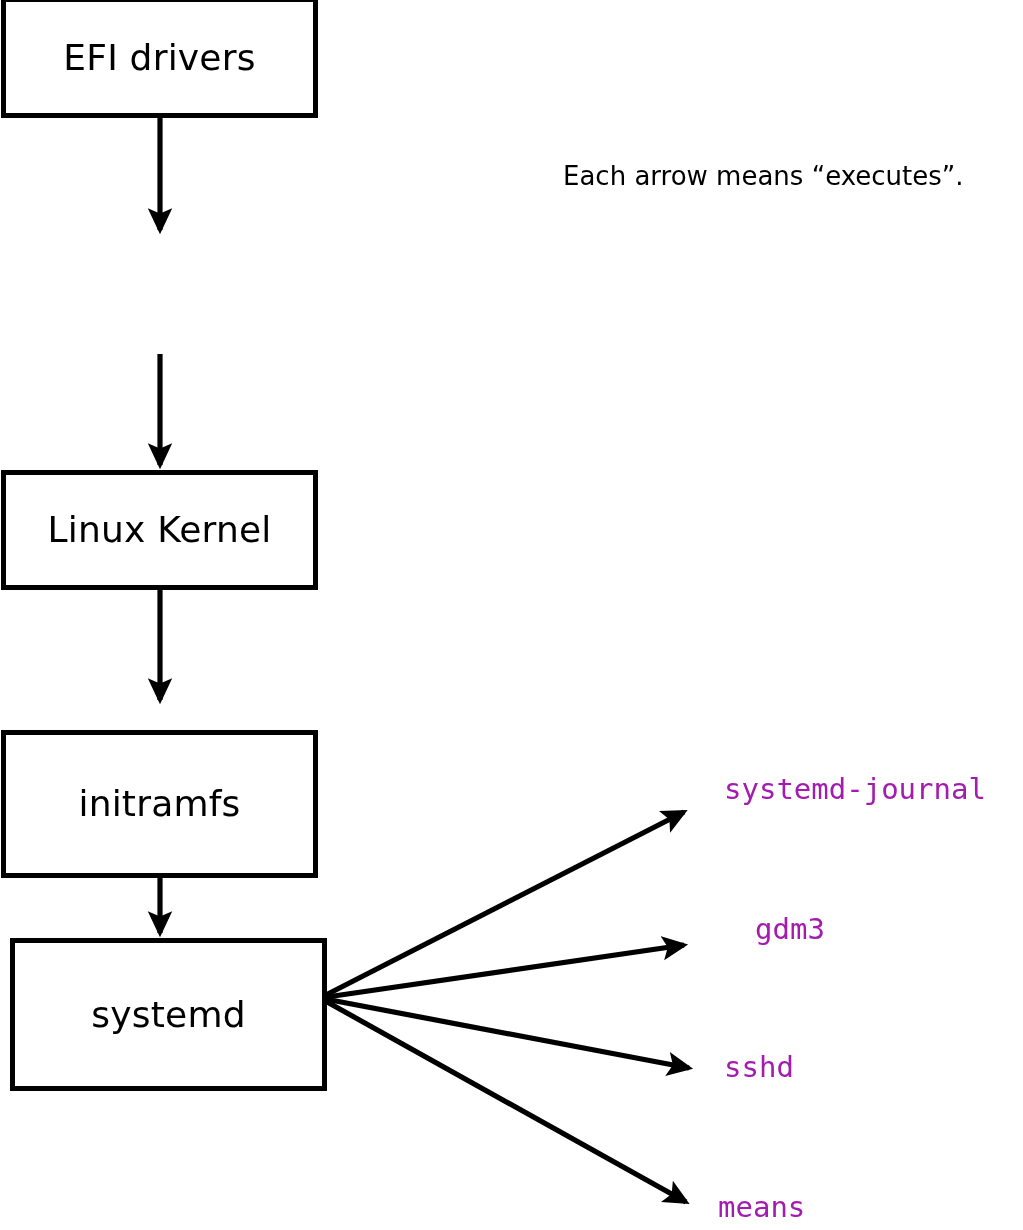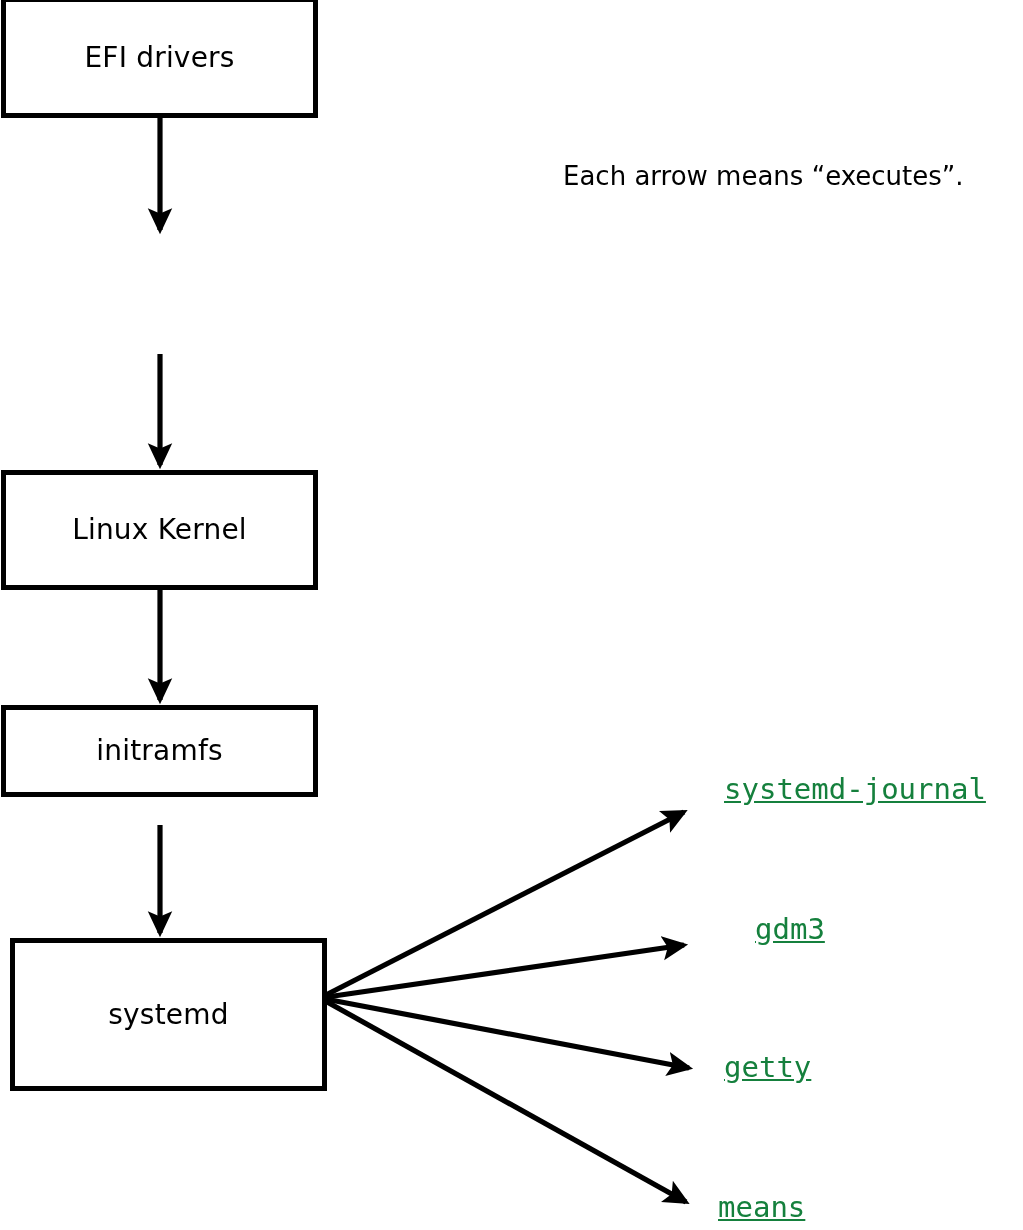--- a/index.html
+++ b/index.html
@@ -19,42 +19,41 @@
     position: absolute;
     box-sizing: border-box;
     background: #ffffff;
     border: 5px solid #000000;
     display: flex;
     align-items: center;
     justify-content: center;
   }
   .node-label {
     font-family: "DejaVu Sans", "Liberation Sans", sans-serif;
-    font-size: 28px;
+    font-size: 36px;
     color: #000000;
     line-height: 1;
     white-space: nowrap;
     letter-spacing: 0.2px;
   }
   .legend-text {
     position: absolute;
     font-family: "DejaVu Sans", "Liberation Sans", sans-serif;
     font-size: 26px;
     color: #000000;
     white-space: nowrap;
     line-height: 1;
   }
   .leaf-label {
     position: absolute;
     font-family: "DejaVu Sans Mono", "Liberation Mono", monospace;
     font-size: 29px;
-    color: #15803d;
+    color: #a21caf;
     white-space: nowrap;
     line-height: 1;
-    text-decoration: underline;
   }
   #edges {
     position: absolute;
     left: 0;
     top: 0;
     width: 1023px;
     height: 1230px;
     pointer-events: none;
   }
 </style>
@@ -83,31 +82,31 @@
 
   <div class="node-box" style="left:1px; top:-3px; width:317px; height:121px;">
     <span class="node-label">EFI drivers</span>
   </div>
 
 
   <div class="node-box" style="left:1px; top:470px; width:317px; height:120px;">
     <span class="node-label">Linux Kernel</span>
   </div>
 
-  <div class="node-box" style="left:1px; top:705px; width:317px; height:92px;">
+  <div class="node-box" style="left:1px; top:730px; width:317px; height:148px;">
     <span class="node-label">initramfs</span>
   </div>
 
   <div class="node-box" style="left:10px; top:938px; width:317px; height:153px;text-align:center;">
     <span class="node-label">systemd</span>
   </div>
 
   <div class="legend-text" style="left:563px; top:163px;">Each arrow means “executes”.</div>
 
   <div class="leaf-label" style="left:724px; top:775px;">systemd-journal</div>
 
   <div class="leaf-label" style="left:724px; top:915px;margin-left:31px;">gdm3</div>
 
-  <div class="leaf-label" style="left:724px; top:1053px;">getty</div>
+  <div class="leaf-label" style="left:724px; top:1053px;">sshd</div>
 
   <div class="leaf-label" style="left:718px; top:1193px;">means</div>
 
 </div>
 
 </body></html>

